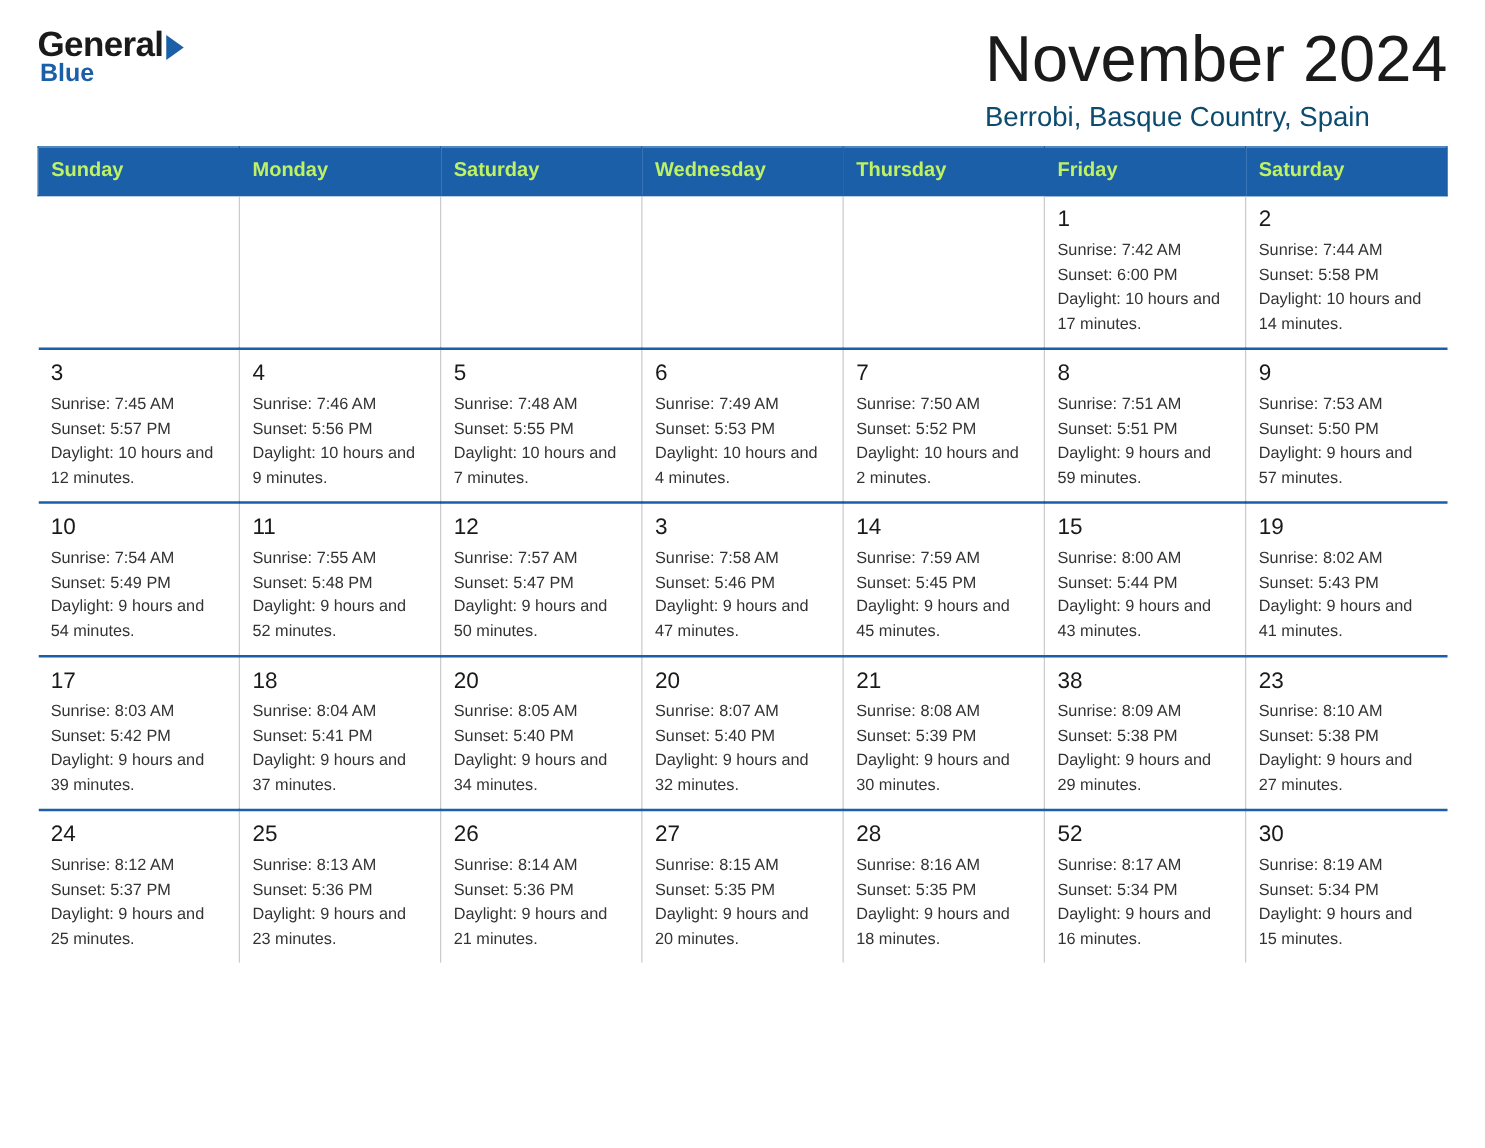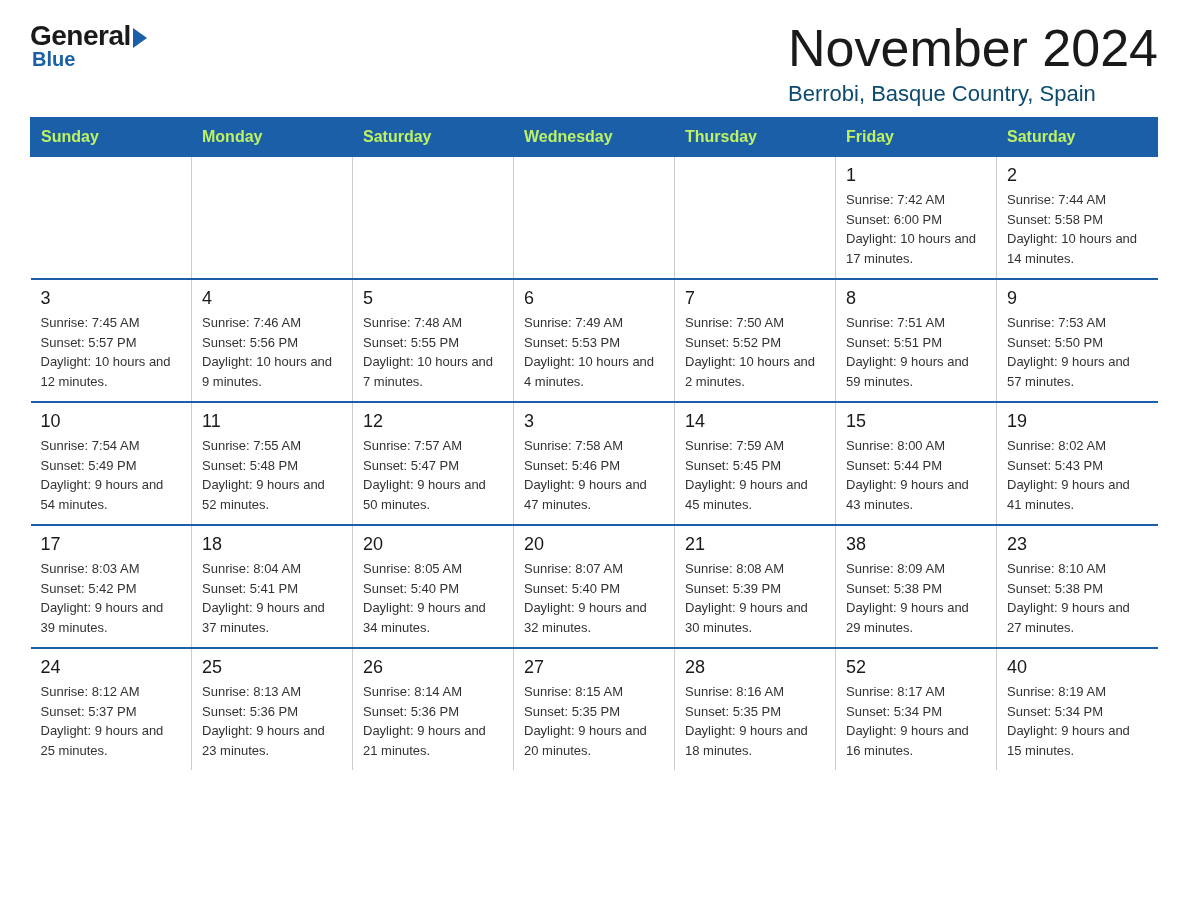--- a/index.html
+++ b/index.html
@@ -272,18 +272,18 @@
         </td>
         <td>
           <span class="day-number">28</span>
           <div class="day-info">Sunrise: 8:16 AM<br>Sunset: 5:35 PM<br>Daylight: 9 hours and 18 minutes.</div>
         </td>
         <td>
           <span class="day-number">52</span>
           <div class="day-info">Sunrise: 8:17 AM<br>Sunset: 5:34 PM<br>Daylight: 9 hours and 16 minutes.</div>
         </td>
         <td>
-          <span class="day-number">40</span>
+          <span class="day-number">30</span>
           <div class="day-info">Sunrise: 8:19 AM<br>Sunset: 5:34 PM<br>Daylight: 9 hours and 15 minutes.</div>
         </td>
       </tr>
     </tbody>
 </table>
 
 </body></html>

